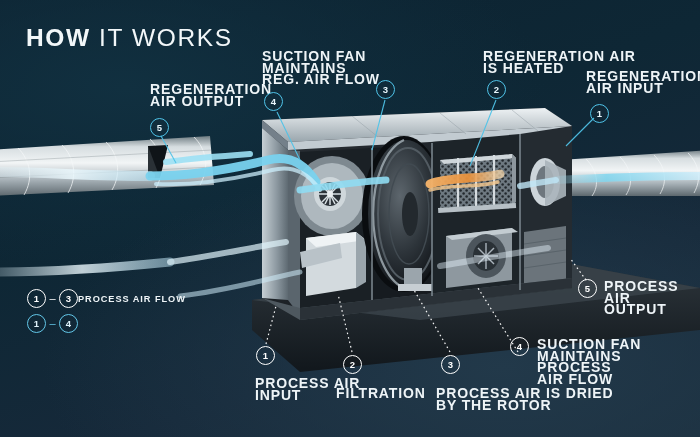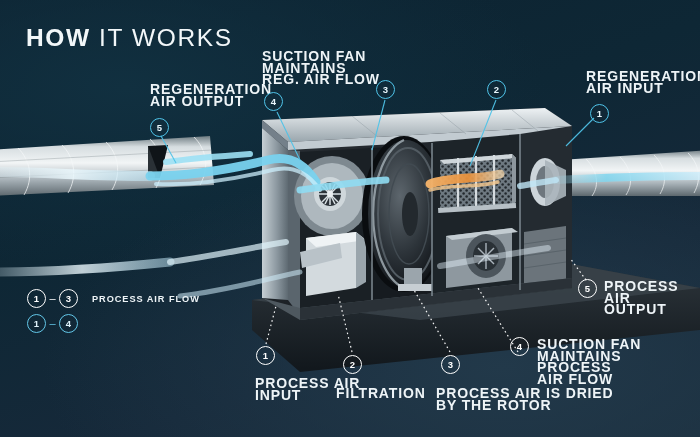--- a/index.html
+++ b/index.html
@@ -34,21 +34,21 @@
 
   
   #legend{position:absolute;left:27px;top:286px;}
   #legend h3{margin:0 0 13px 0;font-size:12.2px;font-weight:400;letter-spacing:1.25px;
              color:#f0f6f8;}
   .lrow{display:flex;align-items:center;height:25px;}
   .lrow .lnum{position:relative;width:19px;height:19px;border-radius:50%;
               display:flex;align-items:center;justify-content:center;
               font-size:9.5px;font-weight:700;box-sizing:border-box;}
   .lrow .dash{width:13px;text-align:center;font-size:11px;line-height:1;}
-  .lrow .ltxt{margin-left:14px;font-size:9.2px;font-weight:700;letter-spacing:.95px;
+  .lrow .ltxt{font-size:9.2px;font-weight:700;letter-spacing:.95px;
               color:#eef4f7;text-transform:uppercase;white-space:nowrap;}
   .w .lnum{border:1.4px solid #ffffff;color:#fff;} .w .dash{color:#fff;}
   .c .lnum{border:1.4px solid #63c7e8;color:#dff2fa;} .c .dash{color:#63c7e8;}
 
   
   #cn{position:absolute;left:100px;top:203px;font-size:45px;font-weight:700;
       font-style:italic;letter-spacing:1px;white-space:nowrap;color:#ffffff;
       text-shadow:0 0 3px rgba(0,0,0,.55),2px 3px 5px rgba(0,0,0,.6),
                   -1px -1px 2px rgba(255,255,255,.25);}
 </style>
@@ -297,20 +297,22 @@
 AIR OUTPUT</div>
   <div class="num cy" style="left:150px;top:118px;">5</div>
 
   <div class="callout" style="left:262px;top:51px;">SUCTION FAN
 MAINTAINS
 REG. AIR FLOW</div>
   <div class="num cy" style="left:264px;top:92px;">4</div>
 
   <div class="num cy" style="left:376px;top:80px;">3</div>
 
+  <div class="callout" style="left:483px;top:51px;">REGENERATION AIR
+IS HEATED</div>
   <div class="num cy" style="left:487px;top:80px;">2</div>
 
   <div class="callout" style="left:586px;top:71px;">REGENERATION
 AIR INPUT</div>
   <div class="num cy" style="left:590px;top:104px;">1</div>
 
   <div class="num wh" style="left:578px;top:279px;">5</div>
   <div class="callout" style="left:604px;top:281px;">PROCESS AIR
 OUTPUT</div>
 

